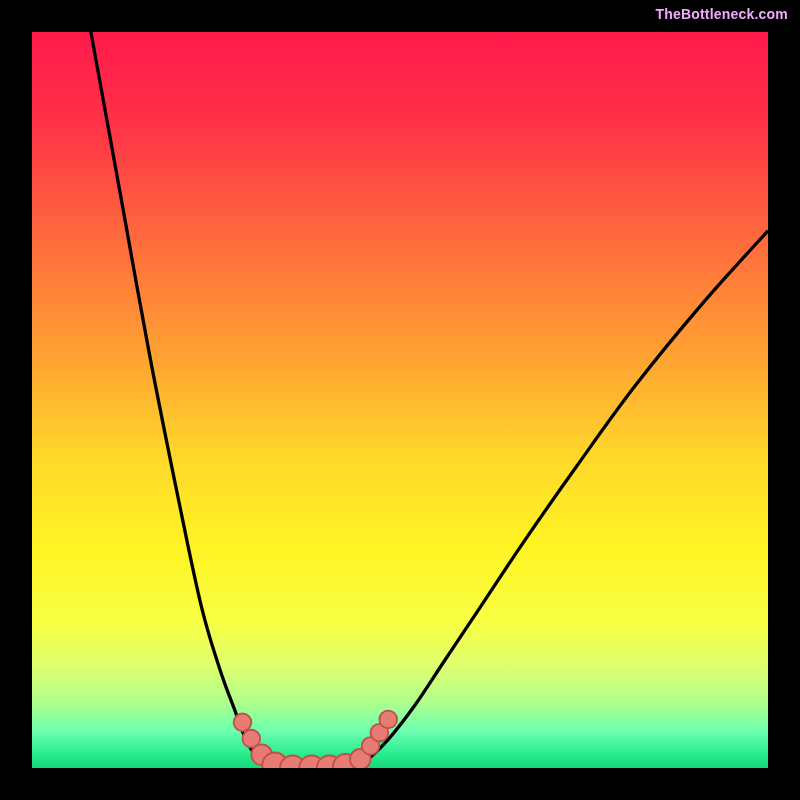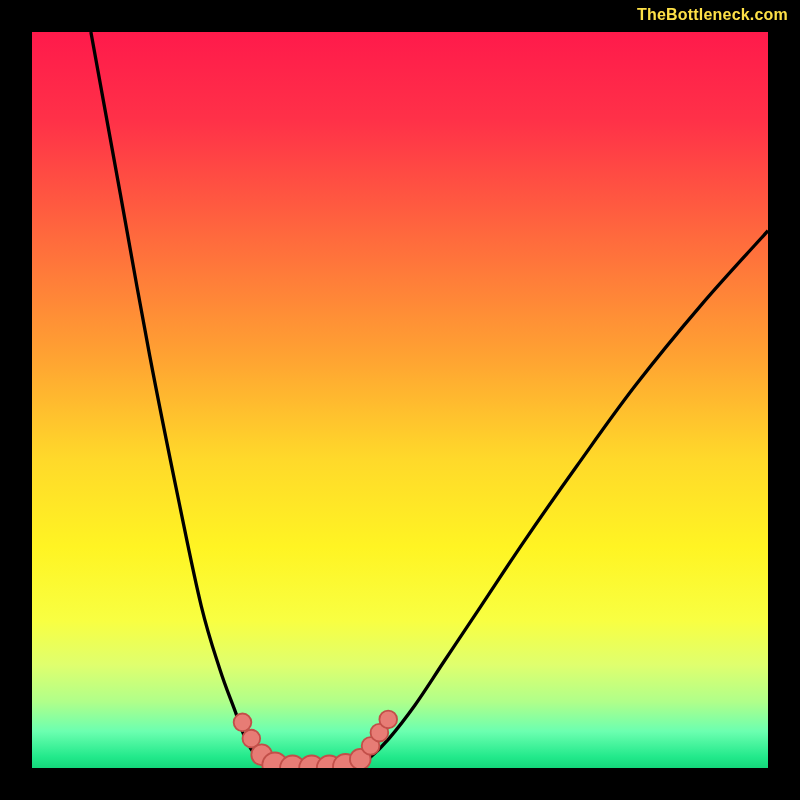--- a/index.html
+++ b/index.html
@@ -24,23 +24,23 @@
     left: 32px;
     top: 32px;
     width: 736px;
     height: 736px;
     overflow: hidden;
   }
   .watermark {
     position: absolute;
     top: 6px;
     right: 12px;
-    font-size: 16px;
+    font-size: 14px;
     font-weight: 600;
-    color: #fde047;
+    color: #f0abfc;
     letter-spacing: 0.2px;
     z-index: 20;
   }
   svg {
     display: block;
   }
 </style>
 </head>
 <body>
 

